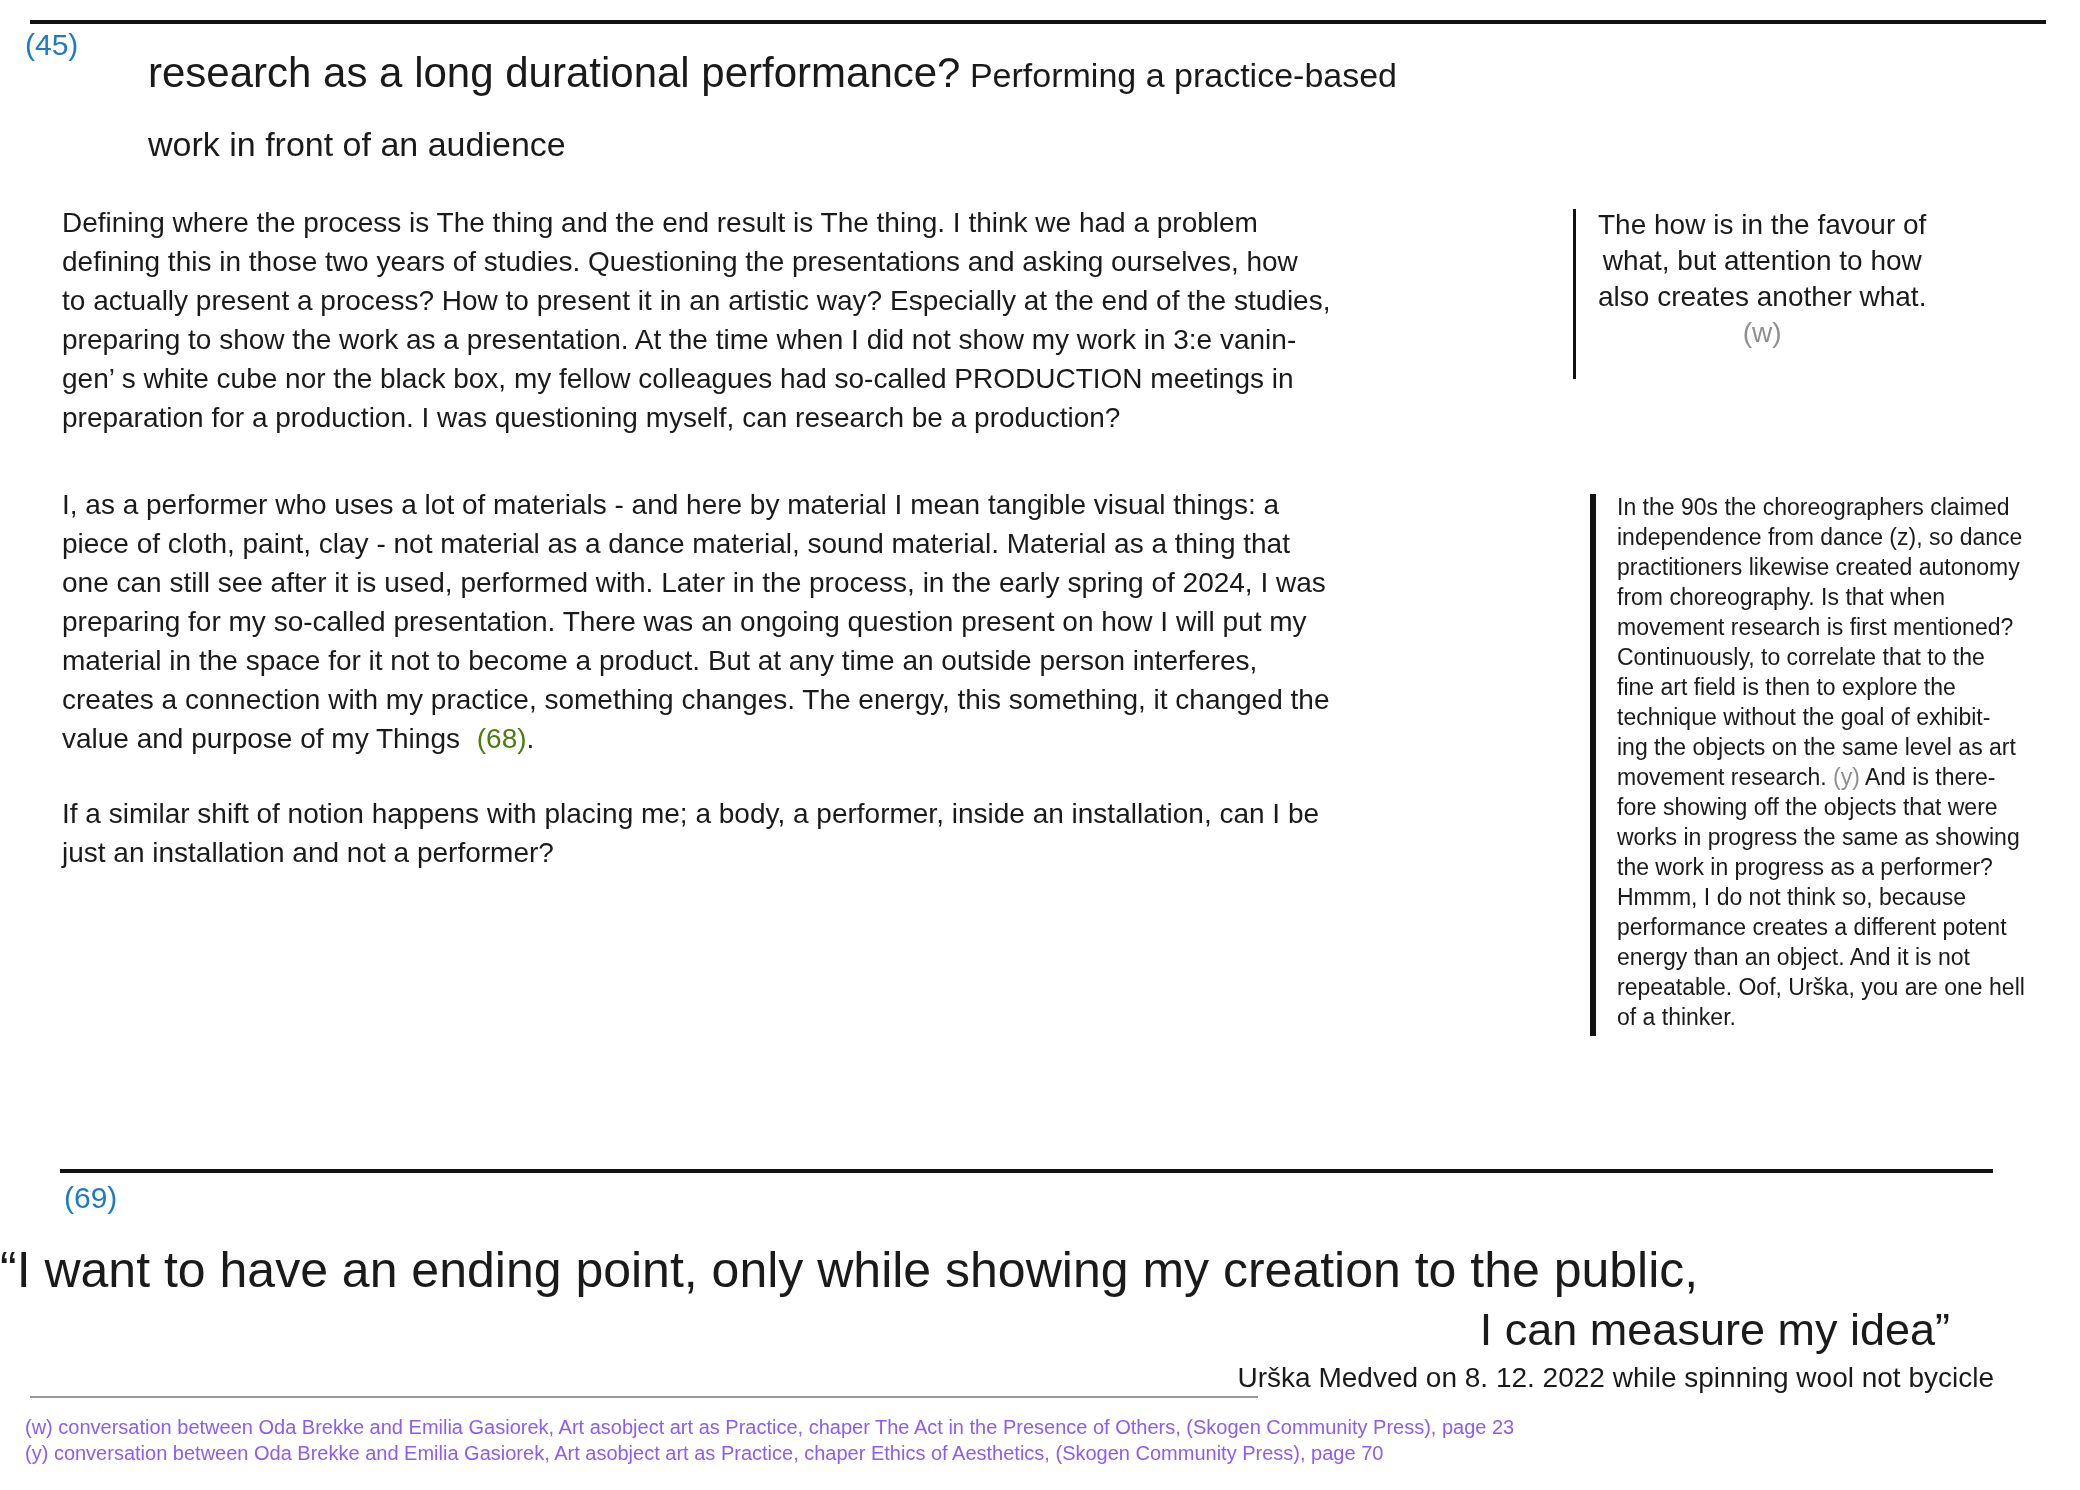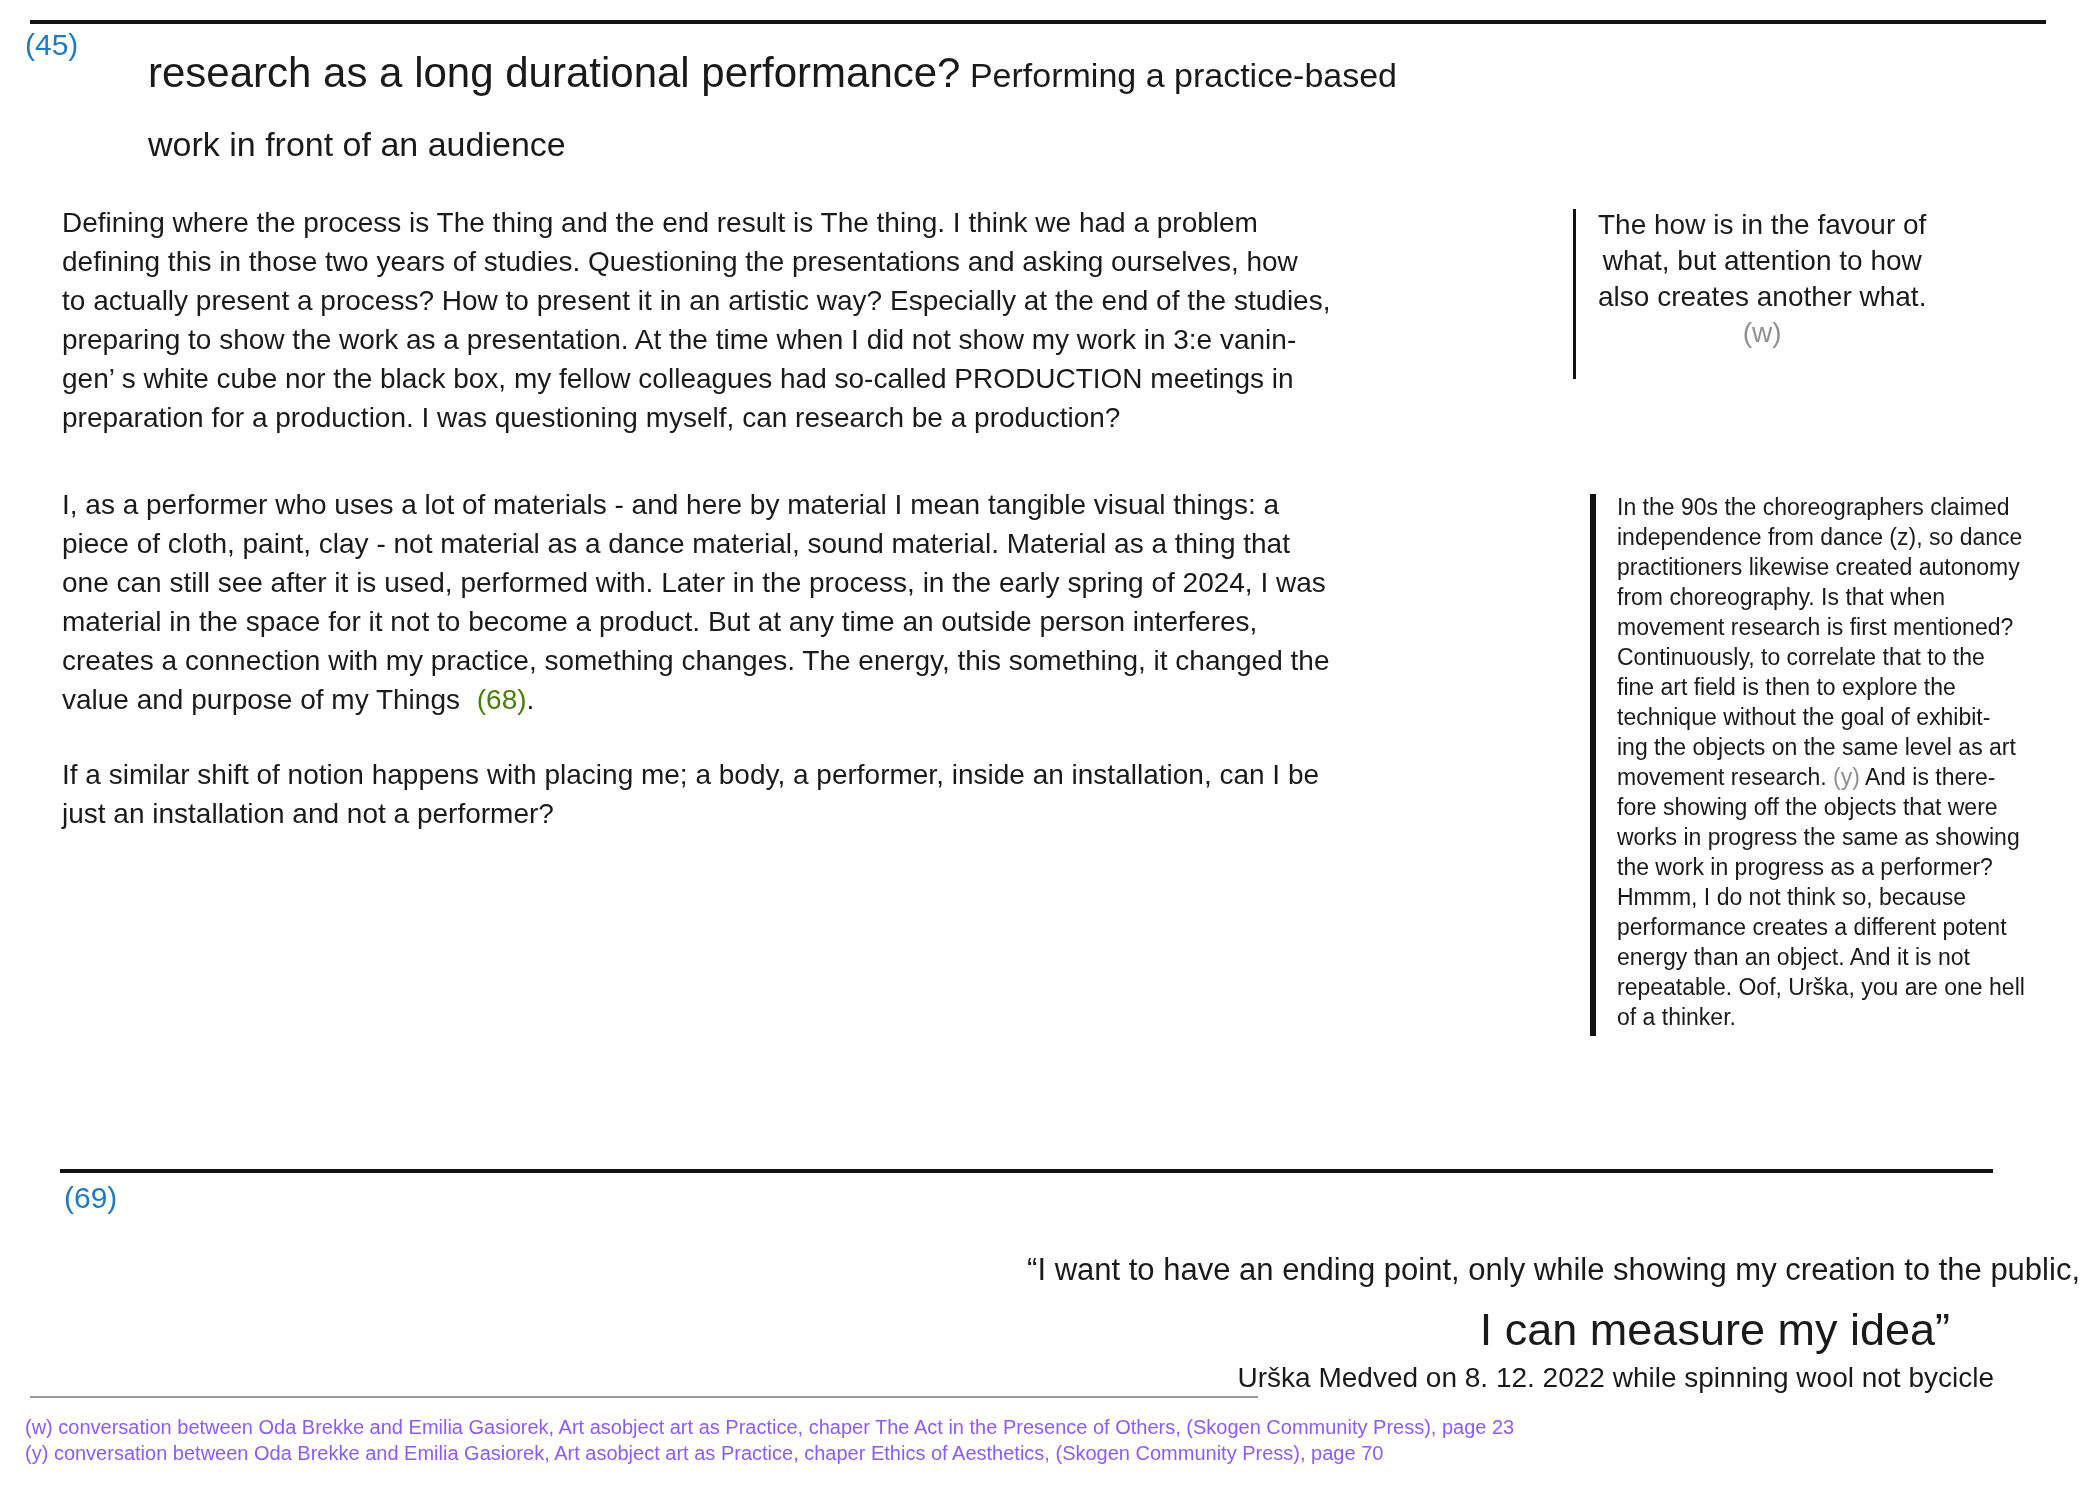--- a/index.html
+++ b/index.html
@@ -34,21 +34,21 @@
   .note1 .bar { position: absolute; left: 0; top: 2px; width: 3px; height: 170px; background: #121212; }
   .note1 .txt { margin-left: 25px; }
   .note1 .nline { white-space: pre; font-size: 28px; line-height: 36px; text-align: center; }
 
   .note2 { position: absolute; left: 1590px; top: 492px; }
   .note2 .bar { position: absolute; left: 0; top: 2px; width: 6px; height: 542px; background: #121212; }
   .note2 .txt { margin-left: 27px; }
   .note2 .nline { white-space: pre; font-size: 23px; line-height: 30px; }
 
   .quote-block { position: absolute; left: 0; top: 1240px; width: 2080px; }
-  .quote-l1 { text-align: right; font-size: 31px; line-height: 60px; white-space: pre; }
+  .quote-l1 { text-align: left; font-size: 50px; line-height: 60px; white-space: pre; }
   .quote-l2 { text-align: right; padding-right: 130px; font-size: 45px; line-height: 60px; white-space: pre; padding-left: 39px; }
   .attribution { text-align: right; padding-right: 86px; font-size: 28px; line-height: 36px; white-space: pre; }
 
   .footnotes { position: absolute; left: 25px; top: 1414px; }
   .fline { white-space: pre; font-size: 20px; line-height: 26px; color: #8b5cf6; }
 </style>
 </head>
 <body>
 
 <div class="rule rule-top"></div>
@@ -66,20 +66,21 @@
     <div class="line">defining this in those two years of studies. Questioning the presentations and asking ourselves, how</div>
     <div class="line">to actually present a process? How to present it in an artistic way? Especially at the end of the studies,</div>
     <div class="line">preparing to show the work as a presentation. At the time when I did not show my work in 3:e vanin-</div>
     <div class="line">gen’ s white cube nor the black box, my fellow colleagues had so-called PRODUCTION meetings in</div>
     <div class="line">preparation for a production. I was questioning myself, can research be a production?</div>
   </div>
   <div class="para tight">
     <div class="line">I, as a performer who uses a lot of materials - and here by material I mean tangible visual things: a</div>
     <div class="line">piece of cloth, paint, clay - not material as a dance material, sound material. Material as a thing that</div>
     <div class="line">one can still see after it is used, performed with. Later in the process, in the early spring of 2024, I was</div>
+    <div class="line">preparing for my so-called presentation. There was an ongoing question present on how I will put my</div>
     <div class="line">material in the space for it not to become a product. But at any time an outside person interferes,</div>
     <div class="line">creates a connection with my practice, something changes. The energy, this something, it changed the</div>
     <div class="line"><span>value and purpose of my Things </span><span class="green">(68)</span><span>.</span></div>
   </div>
   <div class="para">
     <div class="line">If a similar shift of notion happens with placing me; a body, a performer, inside an installation, can I be</div>
     <div class="line">just an installation and not a performer?</div>
   </div>
 </div>
 

